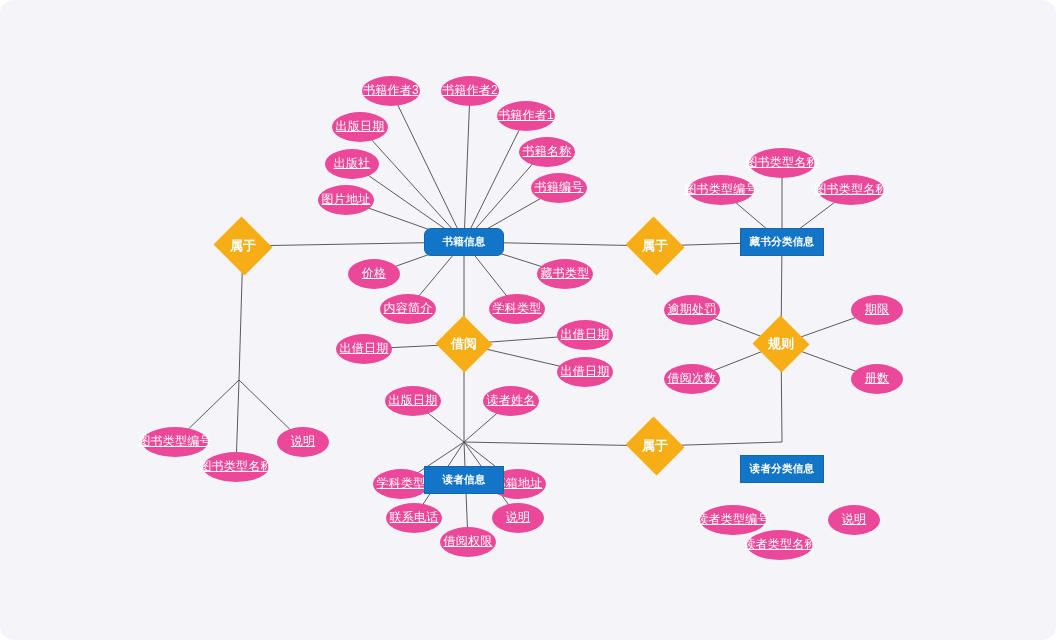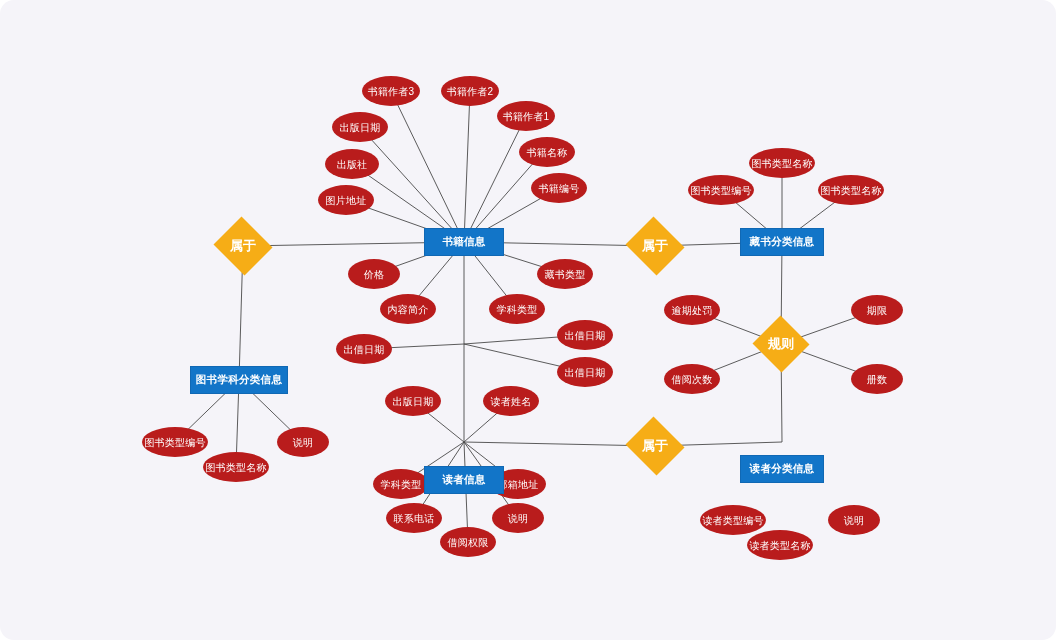--- a/index.html
+++ b/index.html
@@ -41,25 +41,26 @@
     user-select: none;
   }
   .node.entity {
     background: #1275c8;
     border: 1px solid #1068b4;
     font-weight: bold;
     font-size: 10.5px;
     letter-spacing: 0.3px;
   }
   .node.attribute {
-    background: #b91c1c;
+    background: #ec4899;
     border-radius: 50%;
-    font-size: 10px;
+    font-size: 12px;
     font-weight: normal;
     letter-spacing: 0.2px;
+    text-decoration: underline;
   }
   .node.relationship {
     background: transparent;
     font-size: 13px;
     font-weight: bold;
   }
   .node.relationship .dia-shape {
     position: absolute;
     left: 0; top: 0;
     width: 100%;
@@ -235,33 +236,34 @@
         <span>说明</span>
       </div>
       <div class="node relationship" style="left: 212px; top: 218px; width: 62px; height: 56px;">
         <div class="dia-shape"></div>
         <span class="dia-label">属于</span>
       </div>
       <div class="node relationship" style="left: 624px; top: 218px; width: 62px; height: 56px;">
         <div class="dia-shape"></div>
         <span class="dia-label">属于</span>
       </div>
+      <div class="node relationship" style="left: 435px; top: 316px; width: 58px; height: 56px;">
+        <div class="dia-shape"></div>
+        <span class="dia-label">借阅</span>
+      </div>
       <div class="node relationship" style="left: 752px; top: 316px; width: 58px; height: 56px;">
         <div class="dia-shape"></div>
         <span class="dia-label">规则</span>
       </div>
       <div class="node relationship" style="left: 624px; top: 418px; width: 62px; height: 56px;">
         <div class="dia-shape"></div>
         <span class="dia-label">属于</span>
       </div>
-      <div class="node entity" style="left: 424px; top: 228px; width: 80px; height: 28px;">
+      <div class="node entity" style="left: 424px; top: 228px; width: 80px; height: 28px; border-radius: 7px;">
         <span>书籍信息</span>
-      </div>
-      <div class="node entity" style="left: 190px; top: 366px; width: 98px; height: 28px;">
-        <span>图书学科分类信息</span>
       </div>
       <div class="node entity" style="left: 740px; top: 228px; width: 84px; height: 28px;">
         <span>藏书分类信息</span>
       </div>
       <div class="node entity" style="left: 424px; top: 428px; width: 80px; height: 28px; margin-top: 38px;">
         <span>读者信息</span>
       </div>
       <div class="node entity" style="left: 740px; top: 428px; width: 84px; height: 28px; margin-top: 27px;">
         <span>读者分类信息</span>
       </div>

